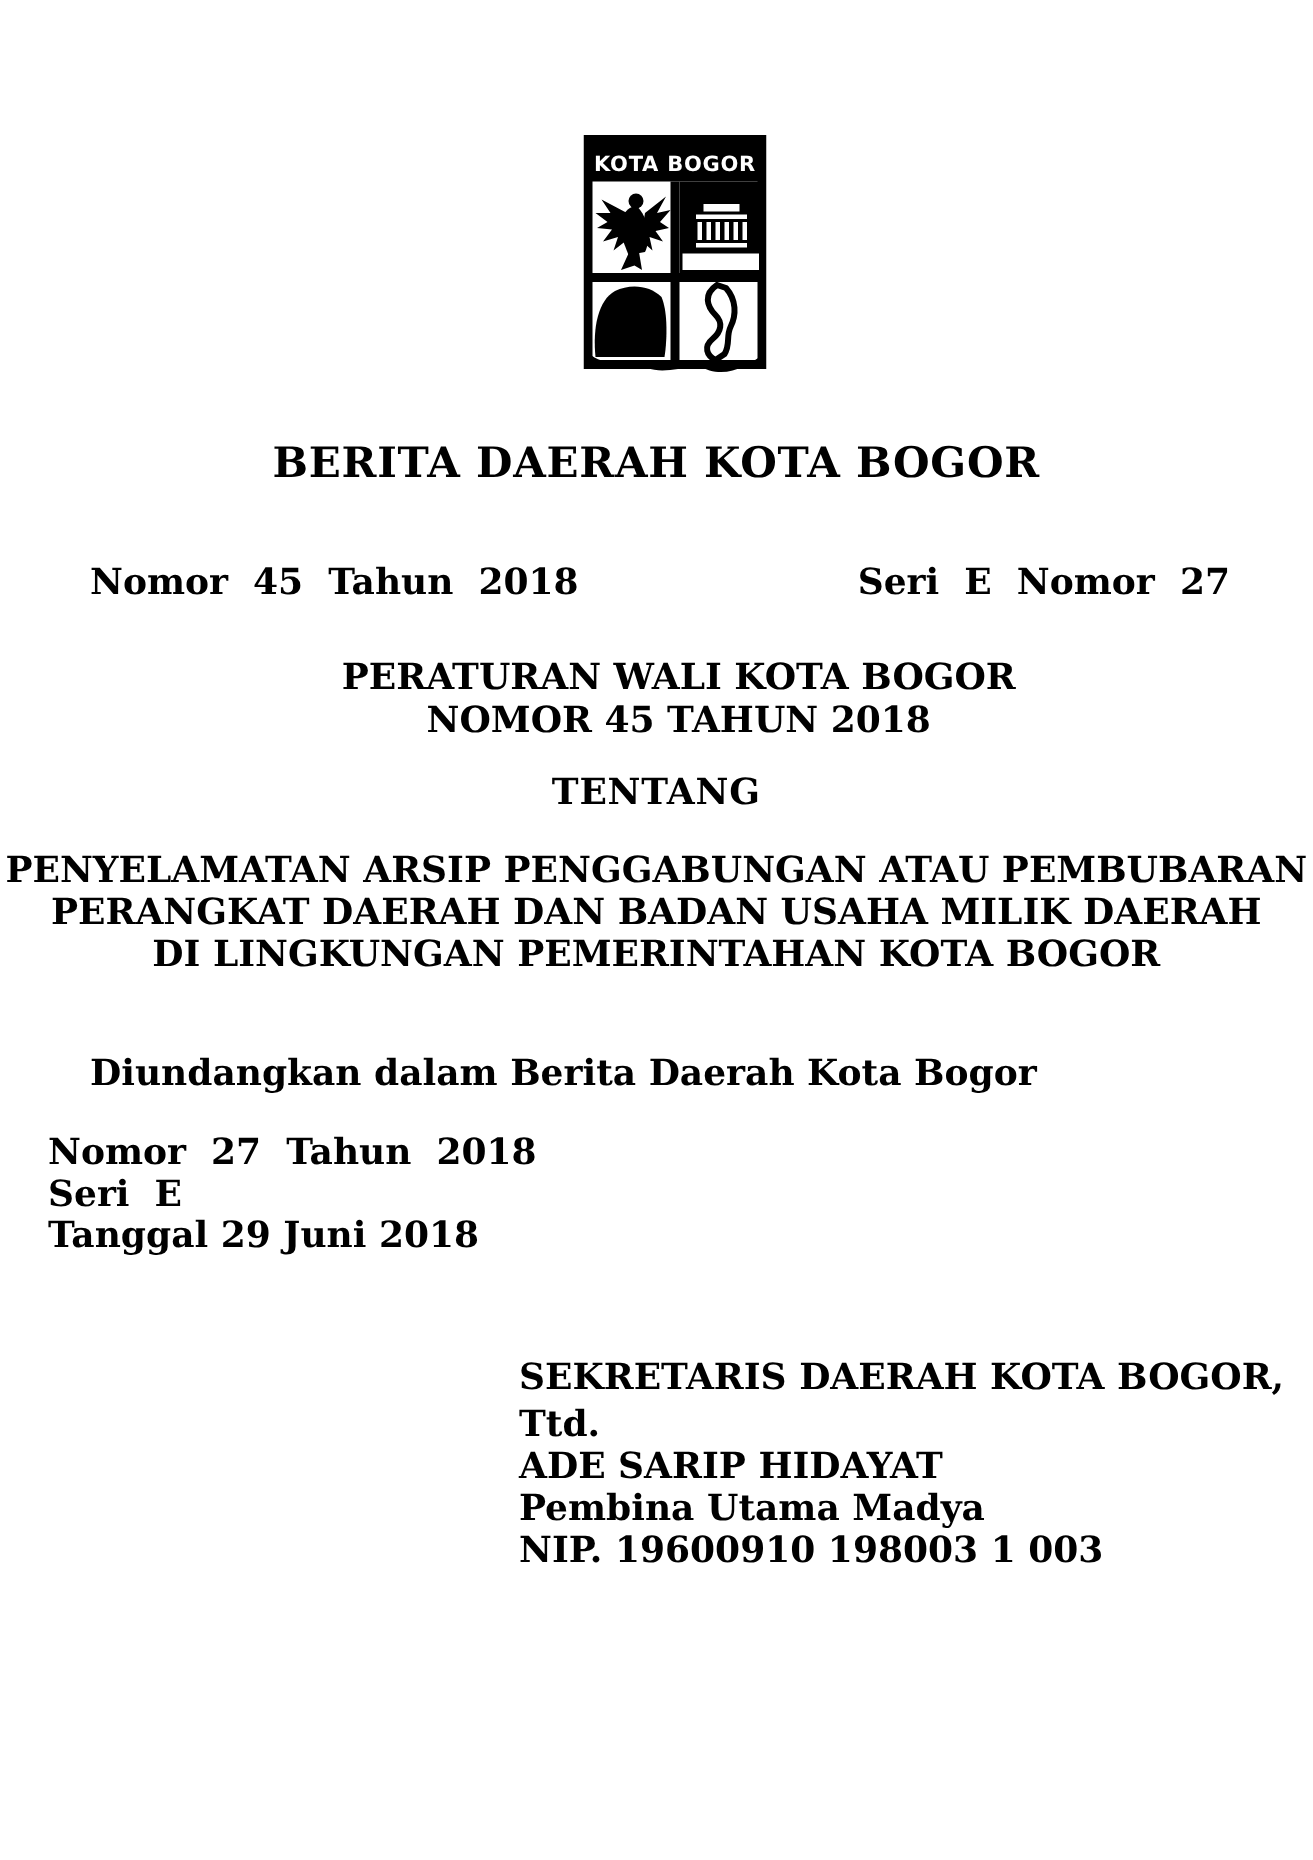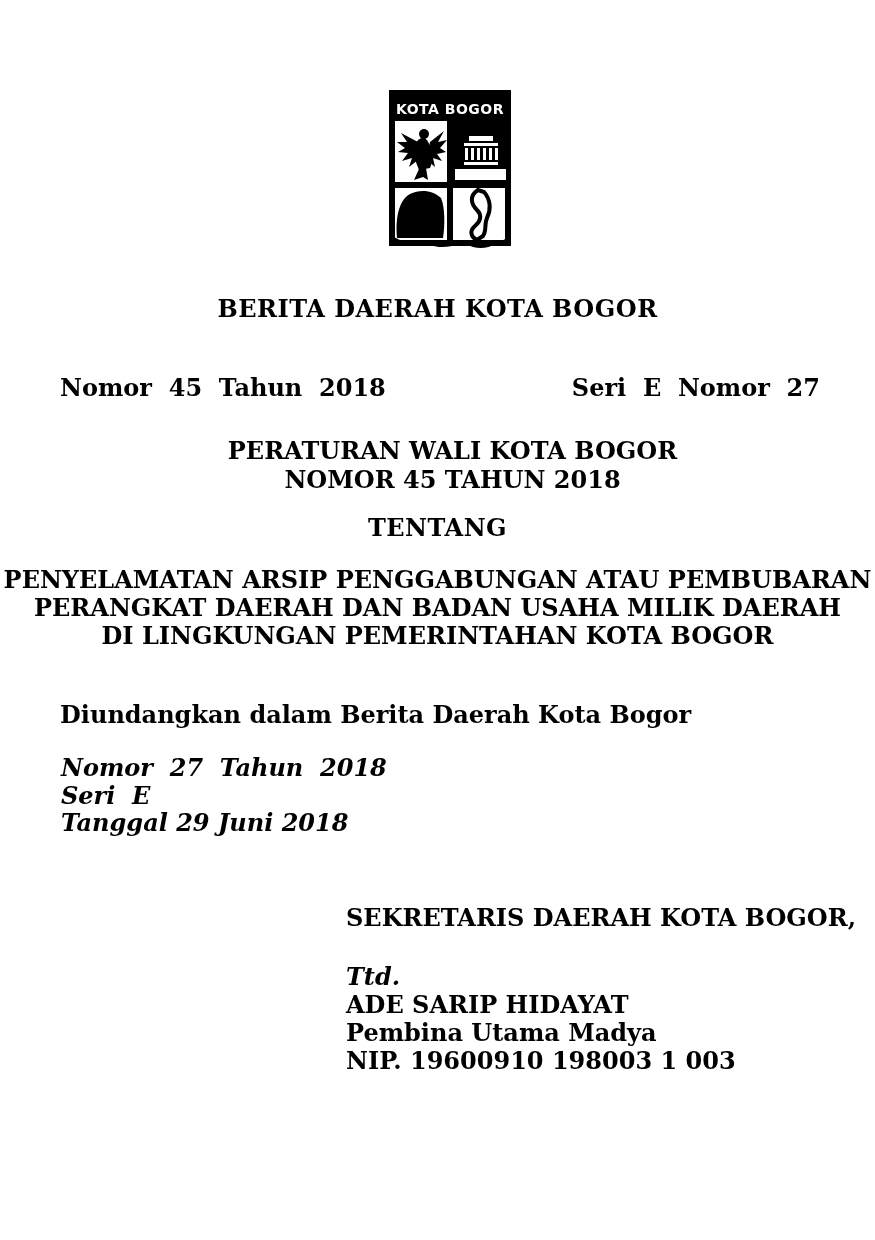--- a/index.html
+++ b/index.html
@@ -24,21 +24,21 @@
   }
   .emblem-wrap svg { position: relative; left: 12px; }
   .emblem-banner-text {
     font-family: "DejaVu Sans", sans-serif;
     font-weight: bold;
   }
 
   .doc-title {
     margin-top: 36px;
     text-align: center;
-    font-size: 24px;
+    font-size: 28px;
     line-height: 30px;
     letter-spacing: 0.5px;
   }
 
   .num-row {
     display: flex;
     justify-content: space-between;
     margin: 50px 55px 0 60px;
     font-size: 24px;
     line-height: 28px;
@@ -69,35 +69,34 @@
   .subject div { white-space: nowrap; }
 
   .promulgation-intro {
     margin-top: 51px;
     margin-left: 60px;
     font-size: 24px;
     line-height: 28px;
   }
   .promulgation-details {
     margin-top: 25px;
-    margin-left: 61px;
+    margin-left: 32px;
     font-size: 24px;
     line-height: 27.5px;
-    font-style: italic;
   }
 
   .sig-block {
     margin-top: 67px;
     margin-left: 346px;
     width: 460px;
     text-align: left;
     font-size: 24px;
     line-height: 28px;
   }
-  .sig-ttd { margin-top: 31px; font-style: italic; }
+  .sig-ttd { margin-top: 3px; }
   .sig-person { }
   .sig-block div { white-space: nowrap; }
 </style>
 </head>
 <body>
 
 <div class="emblem-wrap">
   <svg width="122" height="168" viewBox="0 0 122 168" aria-hidden="true">
 
     <rect x="3" y="3" width="116" height="150" fill="#ffffff" stroke="#000000" stroke-width="6"></rect>

